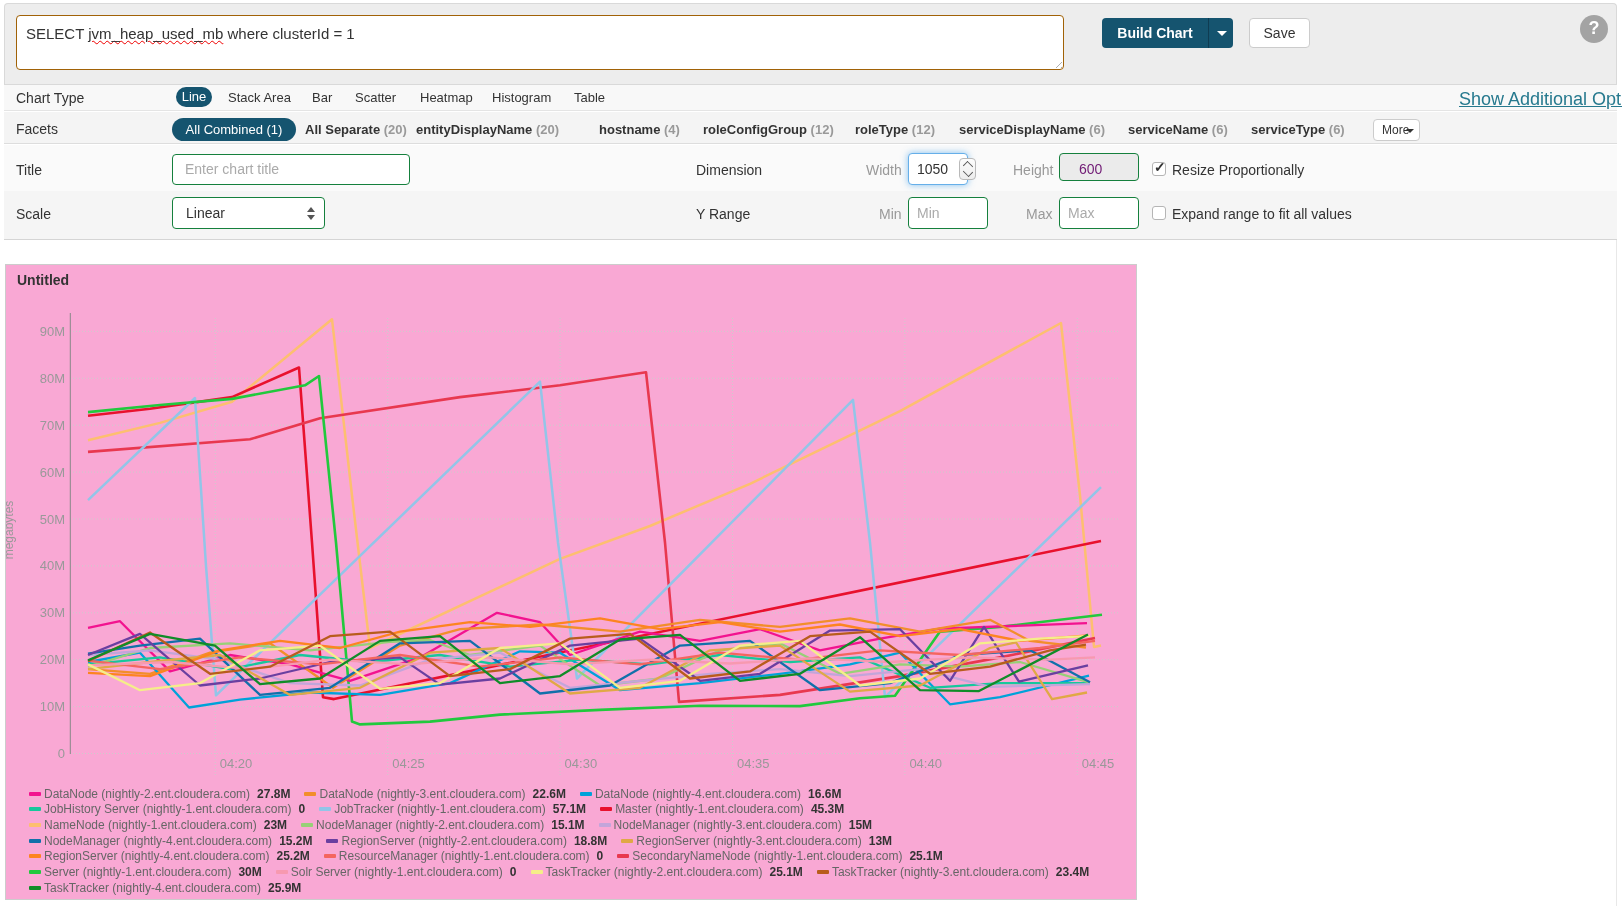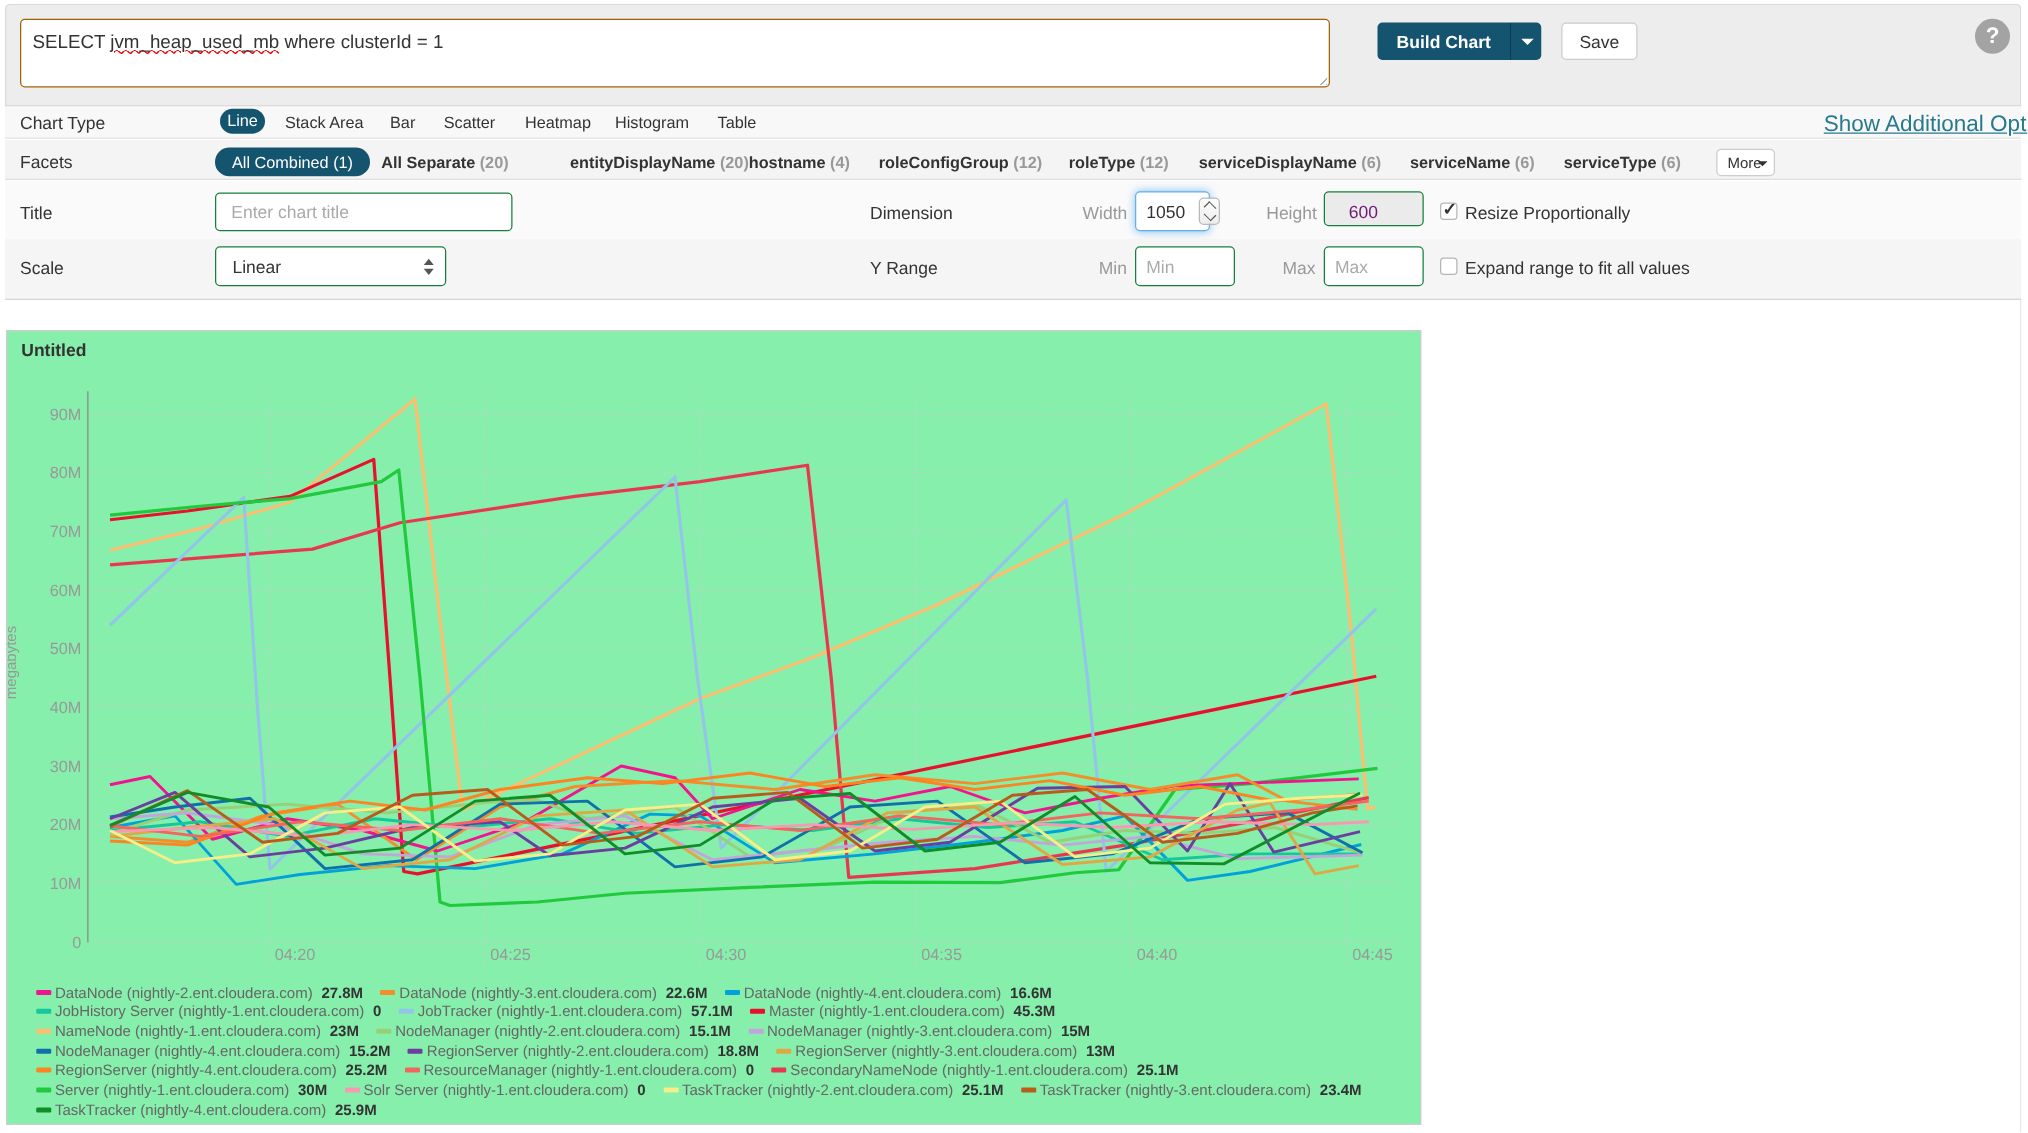--- a/index.html
+++ b/index.html
@@ -33,21 +33,21 @@
 .cnt { color:#999; font-weight:bold; }
 .pill { position:absolute; background:#15546f; color:#fff; font-size:13px; border-radius:11px; text-align:center; }
 .link { position:absolute; font-size:18px; color:#26798e; text-decoration:underline; white-space:nowrap; }
 .inp { position:absolute; background:#fff; border:1px solid #15803d; border-radius:4px; font-size:14px; color:#333; }
 .ph { color:#aaa; }
 .glab { position:absolute; font-size:14px; color:#999; white-space:nowrap; }
 .cb { position:absolute; width:14px; height:14px; background:#fff; border:1px solid #b5b5b5; border-radius:3px; }
 .more { position:absolute; left:1373px; top:119px; width:47px; height:22px; background:#fff; border:1px solid #ccc;
   border-radius:4px; font-size:12px; color:#333; text-align:left; line-height:20px; padding-left:8px; }
 .more:after { content:""; position:absolute; right:5px; top:9px; border-left:4px solid transparent; border-right:4px solid transparent; border-top:4px solid #333; width:0; height:0; }
-.panel { position:absolute; left:5px; top:264px; width:1132px; height:636px; background:#86efac; border:1px solid #ccc; }
+.panel { position:absolute; left:5px; top:264px; width:1132px; height:636px; background:#f9a8d4; border:1px solid #ccc; }
 .lr { position:absolute; left:23px; height:15.7px; white-space:nowrap; font-size:12px; color:#666; }
 .li { margin-right:14px; }
 .sw { display:inline-block; width:12px; height:4px; border-radius:1px; margin-right:3px; vertical-align:2px; }
 .ln { color:#666; }
 .lv { color:#333; font-weight:bold; margin-left:7px; }
 .spin { position:absolute; left:959px; top:158px; width:17px; height:22px; border:1px solid #b9b9b9; border-radius:4px;
   background:linear-gradient(#fdfdfd,#ededed); }
 .spin:before { content:""; position:absolute; left:4px; top:3px; width:7px; height:7px;
   border-left:1.5px solid #555; border-top:1.5px solid #555; transform:rotate(45deg) scale(1,0.8); }
 .spin:after { content:""; position:absolute; left:4px; bottom:3px; width:7px; height:7px;
@@ -77,21 +77,21 @@
     <div class="tab" style="position:absolute;left:312px;top:90px;white-space:nowrap">Bar</div>
     <div class="tab" style="position:absolute;left:355px;top:90px;white-space:nowrap">Scatter</div>
     <div class="tab" style="position:absolute;left:420px;top:90px;white-space:nowrap">Heatmap</div>
     <div class="tab" style="position:absolute;left:492px;top:90px;white-space:nowrap">Histogram</div>
     <div class="tab" style="position:absolute;left:574px;top:90px;white-space:nowrap">Table</div>
   <div class="link" style="left:1459px;top:89px">Show Additional Options</div>
 
   <div class="lab" style="left:16px;top:121px">Facets</div>
   <div class="pill" style="left:172px;top:118px;width:124px;height:23px;line-height:23px;border-radius:12px">All Combined (1)</div>
   <div class="ftab" style="position:absolute;left:305px;top:122px;white-space:nowrap">All Separate <span class="cnt">(20)</span></div>
-    <div class="ftab" style="position:absolute;left:456px;top:122px;white-space:nowrap">entityDisplayName <span class="cnt">(20)</span></div>
+    <div class="ftab" style="position:absolute;left:416px;top:122px;white-space:nowrap">entityDisplayName <span class="cnt">(20)</span></div>
     <div class="ftab" style="position:absolute;left:599px;top:122px;white-space:nowrap">hostname <span class="cnt">(4)</span></div>
     <div class="ftab" style="position:absolute;left:703px;top:122px;white-space:nowrap">roleConfigGroup <span class="cnt">(12)</span></div>
     <div class="ftab" style="position:absolute;left:855px;top:122px;white-space:nowrap">roleType <span class="cnt">(12)</span></div>
     <div class="ftab" style="position:absolute;left:959px;top:122px;white-space:nowrap">serviceDisplayName <span class="cnt">(6)</span></div>
     <div class="ftab" style="position:absolute;left:1128px;top:122px;white-space:nowrap">serviceName <span class="cnt">(6)</span></div>
     <div class="ftab" style="position:absolute;left:1251px;top:122px;white-space:nowrap">serviceType <span class="cnt">(6)</span></div>
   <div class="more">More</div>
 
   <div class="lab" style="left:16px;top:162px">Title</div>
   <div class="inp" style="left:172px;top:154px;width:238px;height:31px;line-height:29px;padding-left:12px"><span class="ph">Enter chart title</span></div>
@@ -100,21 +100,21 @@
   <div class="inp" style="left:908px;top:153px;width:60px;height:32px;line-height:30px;padding-left:8px;border-color:#66afe9;box-shadow:0 0 7px rgba(82,168,236,.7)">1050</div>
   <div class="spin"></div>
   <div class="glab" style="left:1013px;top:162px">Height</div>
   <div class="inp" style="left:1059px;top:153px;width:80px;height:28px;line-height:30px;padding-left:19px;background:#ebebeb;color:#701a75">600</div>
   <div class="cb" style="left:1152px;top:162px">
       <span style="position:absolute;left:1px;top:-4px;font-size:14px;font-weight:bold;color:#333">✓</span>
     </div>
   <div class="lab" style="left:1172px;top:162px">Resize Proportionally</div>
 
   <div class="lab" style="left:16px;top:206px">Scale</div>
-  <div class="inp selarr" style="left:172px;top:197px;width:185px;height:32px;line-height:30px;padding-left:13px">Linear</div>
+  <div class="inp selarr" style="left:172px;top:197px;width:153px;height:32px;line-height:30px;padding-left:13px">Linear</div>
   <div class="lab" style="left:696px;top:206px">Y Range</div>
   <div class="glab" style="left:879px;top:206px">Min</div>
   <div class="inp" style="left:908px;top:197px;width:80px;height:32px;line-height:30px;padding-left:8px"><span class="ph">Min</span></div>
   <div class="glab" style="left:1026px;top:206px">Max</div>
   <div class="inp" style="left:1059px;top:197px;width:80px;height:32px;line-height:30px;padding-left:8px"><span class="ph">Max</span></div>
   <div class="cb" style="left:1152px;top:206px"></div>
   <div class="lab" style="left:1172px;top:206px">Expand range to fit all values</div>
 
   <div class="panel">
     <div style="position:absolute;left:11px;top:7px;font-size:14px;font-weight:bold;color:#333">Untitled</div>

